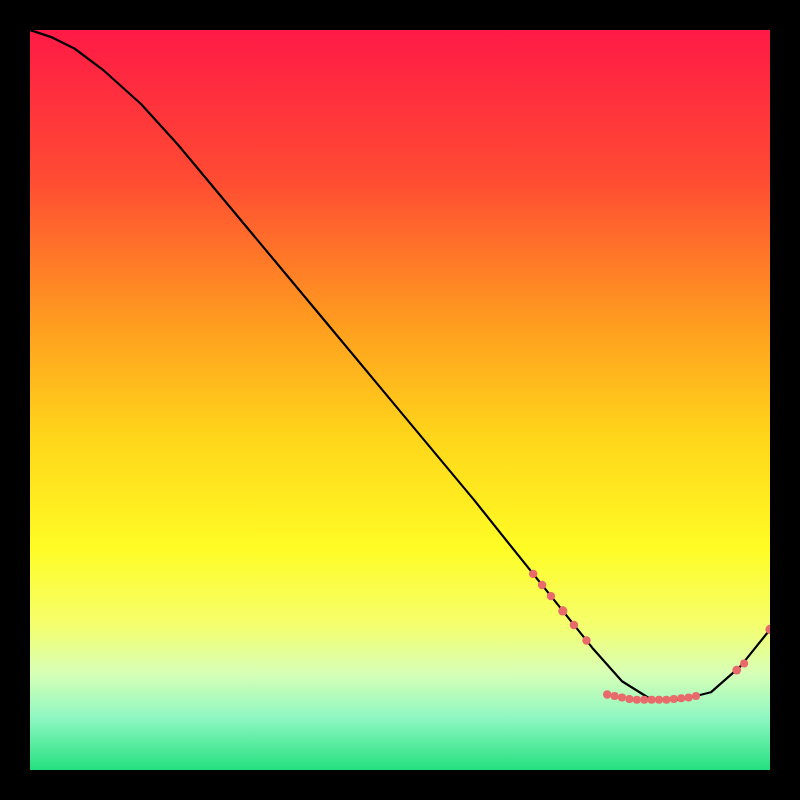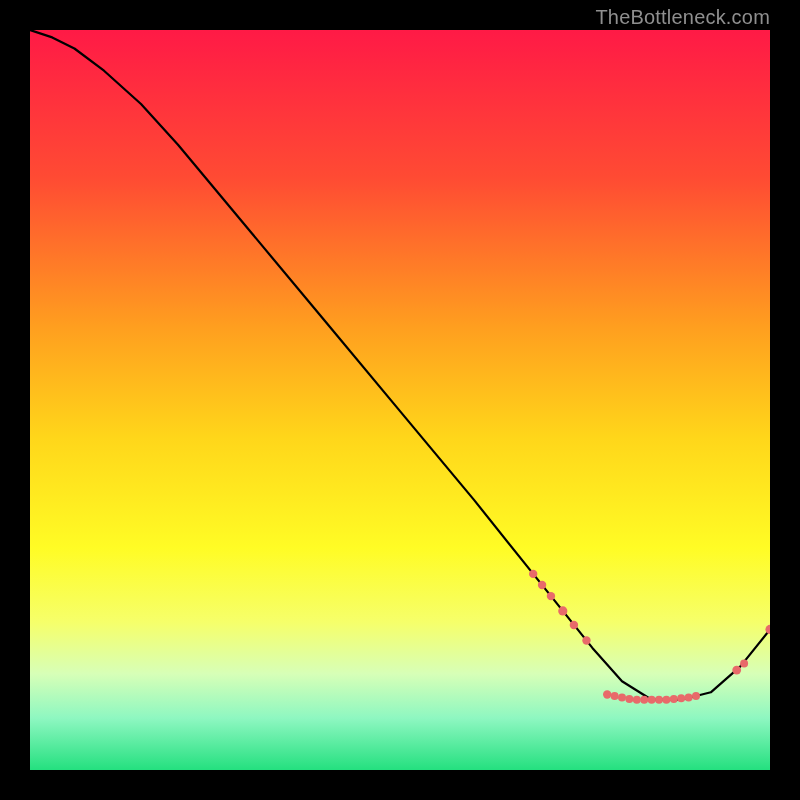--- a/index.html
+++ b/index.html
@@ -32,21 +32,20 @@
     font-family: Arial, Helvetica, sans-serif;
     font-size: 20px;
     color: #8f8f8f;
     letter-spacing: 0.2px;
   }
 </style>
 </head>
 <body>
 
 <div class="frame">
-  <div class="watermark">TheBottleneck.com</div>
   <svg class="plot" viewBox="0 0 740 740" preserveAspectRatio="none">
     <defs>
       <linearGradient id="bg-grad" x1="0" y1="0" x2="0" y2="1">
           <stop offset="0%" stop-color="#ff1a46"></stop>
           <stop offset="20%" stop-color="#ff4b33"></stop>
           <stop offset="40%" stop-color="#ff9e1f"></stop>
           <stop offset="55.00000000000001%" stop-color="#ffd61a"></stop>
           <stop offset="70%" stop-color="#fffc25"></stop>
           <stop offset="80%" stop-color="#f6ff6a"></stop>
           <stop offset="87%" stop-color="#d7ffb7"></stop>

